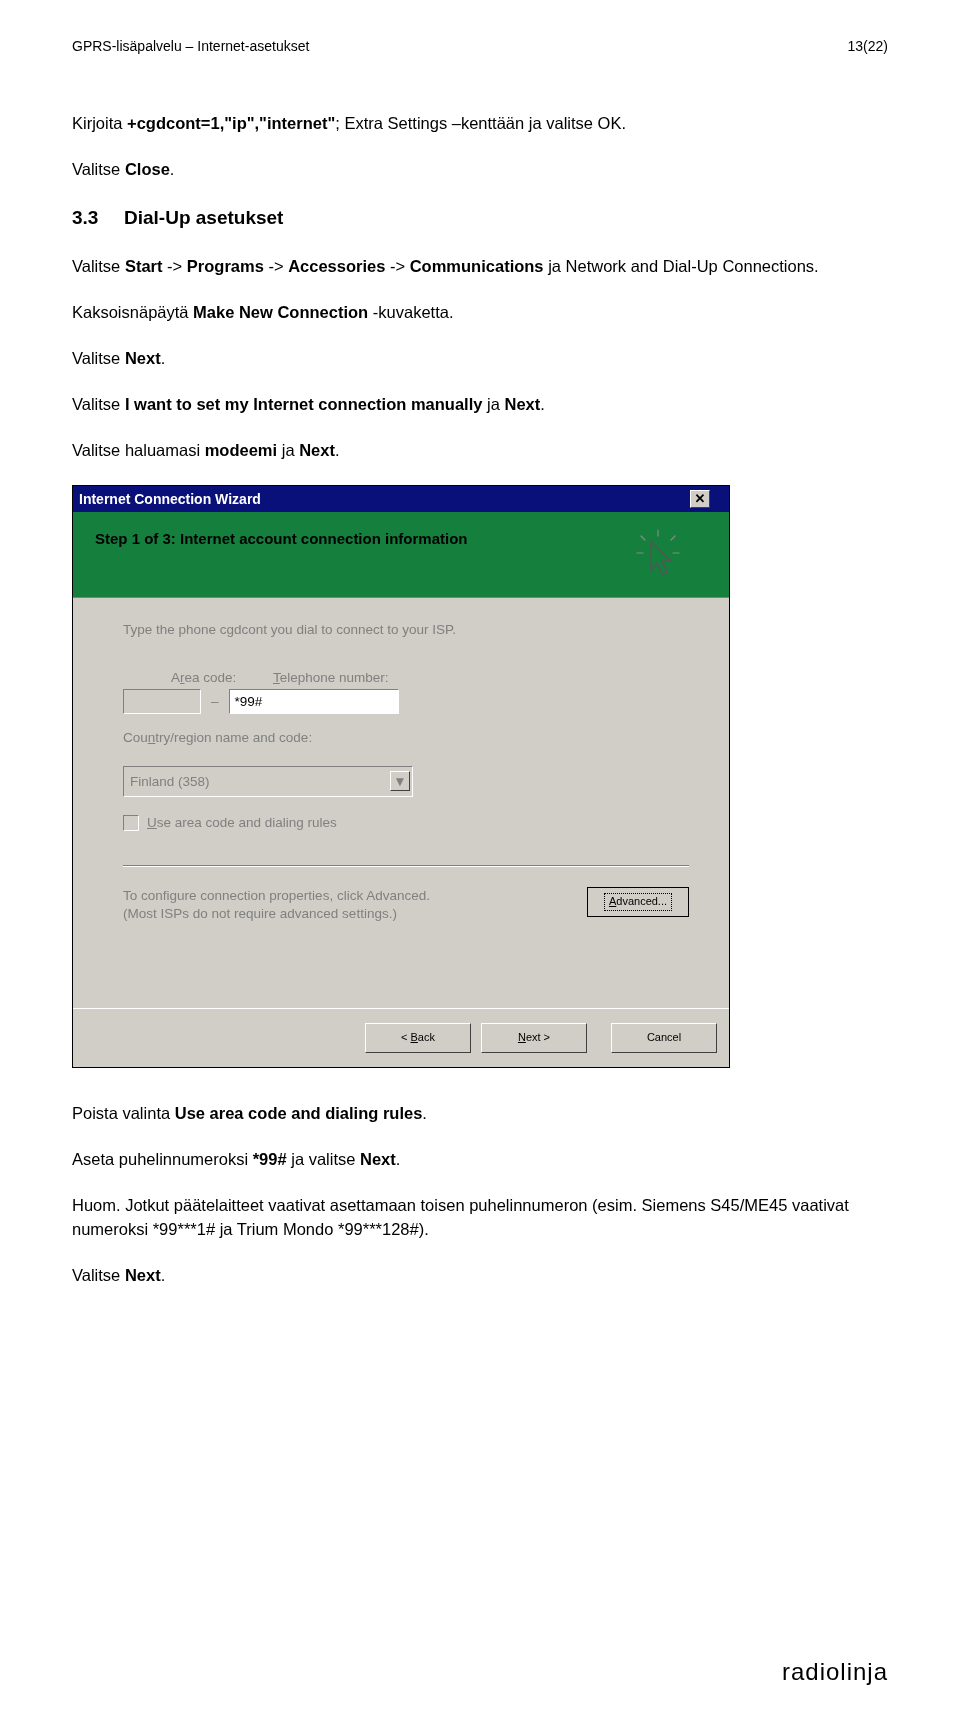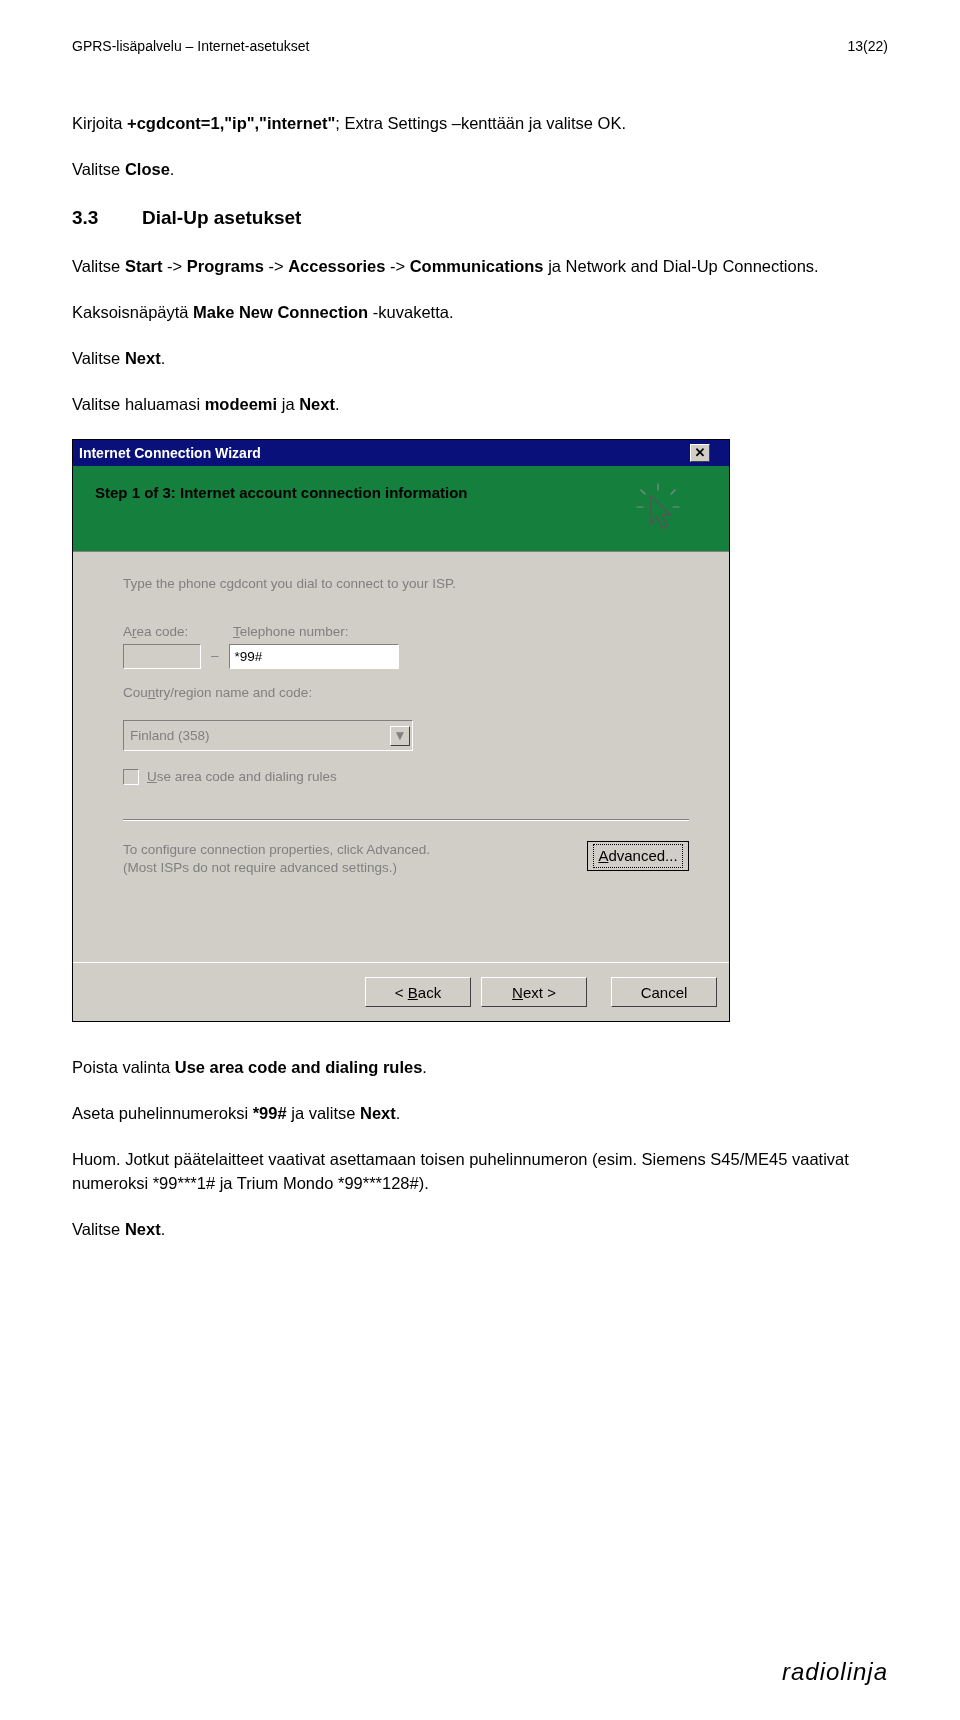--- a/index.html
+++ b/index.html
@@ -23,21 +23,21 @@
   .bodytext {
     font-size: 16.5px;
     line-height: 1.45;
   }
   .para { margin-bottom: 22px; }
   .h3 {
     font-size: 19px;
     font-weight: bold;
     margin: 10px 0 24px 0;
   }
-  .indent-h { display:flex; gap:18px; }
+  .indent-h { display:flex; gap:0; }
   .indent-num { min-width:52px; }
   .b { font-weight: bold; }
 
   
   .wizard {
     width: 658px;
     margin: 8px 0 0 0;
     font-family: Tahoma, Arial, sans-serif;
     font-size: 13.5px;
     color: #000;
@@ -123,38 +123,38 @@
   }
   .divider { border-top:1.5px solid #808080; border-bottom:1.5px solid #fff; margin: 32px 0 20px 0;}
   .adv-sec { display:flex; justify-content:space-between; align-items:flex-start; gap:20px; }
   .btn {
     display:inline-flex;align-items:center;justify-content:center;
     height:30px; min-width:102px;
     background:#d1cec7;
     border-top:1.5px solid #fff;border-left:1.5px solid #fff;
     border-right:1.5px solid #404040;border-bottom:1.5px solid #404040;
     font-family: Tahoma, Arial, sans-serif;
-    font-size:15px;
+    font-size:11px;
     padding: 0 4px;
     color:#000;
   }
   .btn.focus { outline: 1.5px solid #000; outline-offset:-1px; }
   .btn .dotbox { border:1px dotted #000; padding:0 4px;}
   .button-row {
     border-top:1.5px solid #fff;
     display:flex; justify-content:flex-end; gap:10px;
     padding: 14px 12px 14px 12px;
   }
   .button-row .btn { min-width:106px; }
   .u { text-decoration: underline; }
-  .tnlabels { display:flex; gap:18px; }
+  .tnlabels { display:flex; gap:10px;margin-left:48px; }
   .tninputs { display:flex; align-items:center; gap:6px; }
   .dash { color:#808080; padding:0 4px;}
   .footer-logo {
-    position:absolute; bottom:34px; right:72px;font-style:italic;
+    position:absolute; bottom:34px; right:72px;
   }
   .radiologo {
     font-family: Arial, sans-serif;
     font-size: 24px;
     letter-spacing: 1px;
     color:#000;
     display:flex;align-items:center;gap:0;
   }
 </style>
 </head>
@@ -180,20 +180,23 @@
     </div>
 
     <p class="para">
       <span>Valitse </span><span class="b">Start</span><span> -&gt; </span><span class="b">Programs</span><span> -&gt; </span><span class="b">Accessories</span><span> -&gt; </span><span class="b">Communications</span><span> ja Network and Dial-Up Connections.</span>
     </p>
     <p class="para">
       <span>Kaksoisnäpäytä </span><span class="b">Make New Connection</span><span> -kuvaketta.</span>
     </p>
     <p class="para">
       <span>Valitse </span><span class="b">Next</span><span>.</span>
+    </p>
+    <p class="para">
+      <span>Valitse </span><span class="b">I want to set my Internet connection manually</span><span> ja </span><span class="b">Next</span><span>.</span>
     </p>
     <p class="para">
       <span>Valitse haluamasi </span><span class="b">modeemi</span><span> ja </span><span class="b">Next</span><span>.</span>
     </p>
 
     <div class="wizard">
       <div class="titlebar">
         <span>Internet Connection Wizard</span>
         <span class="close">✕</span>
       </div>

